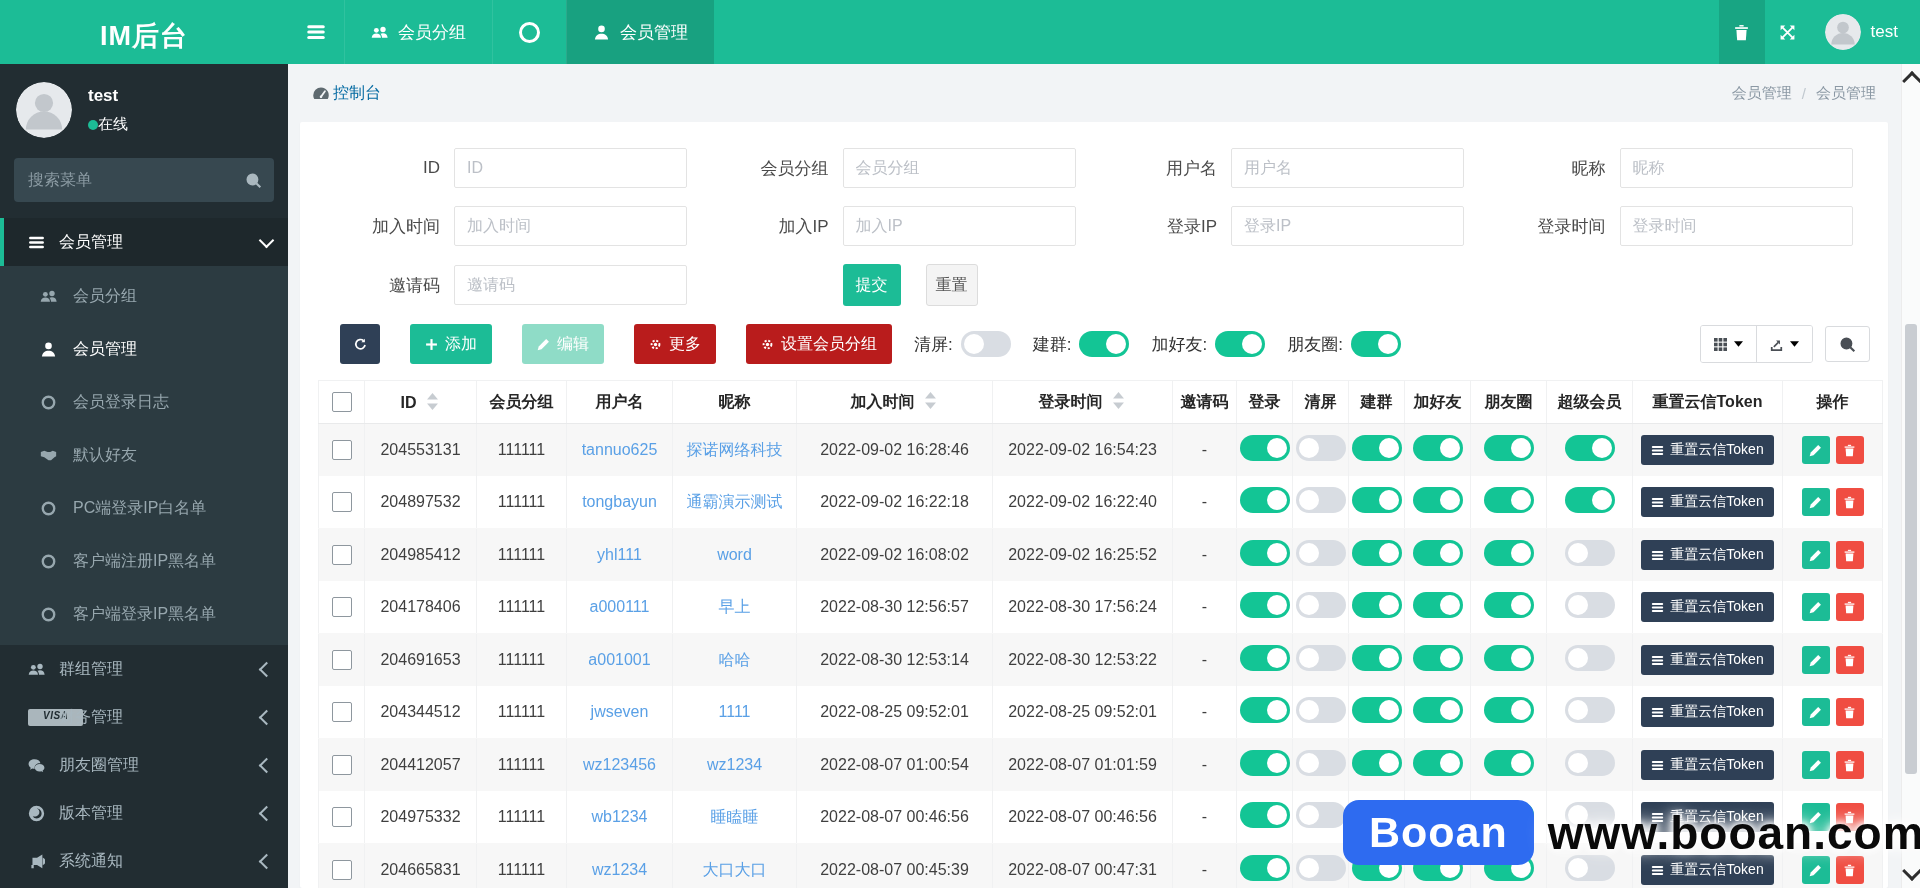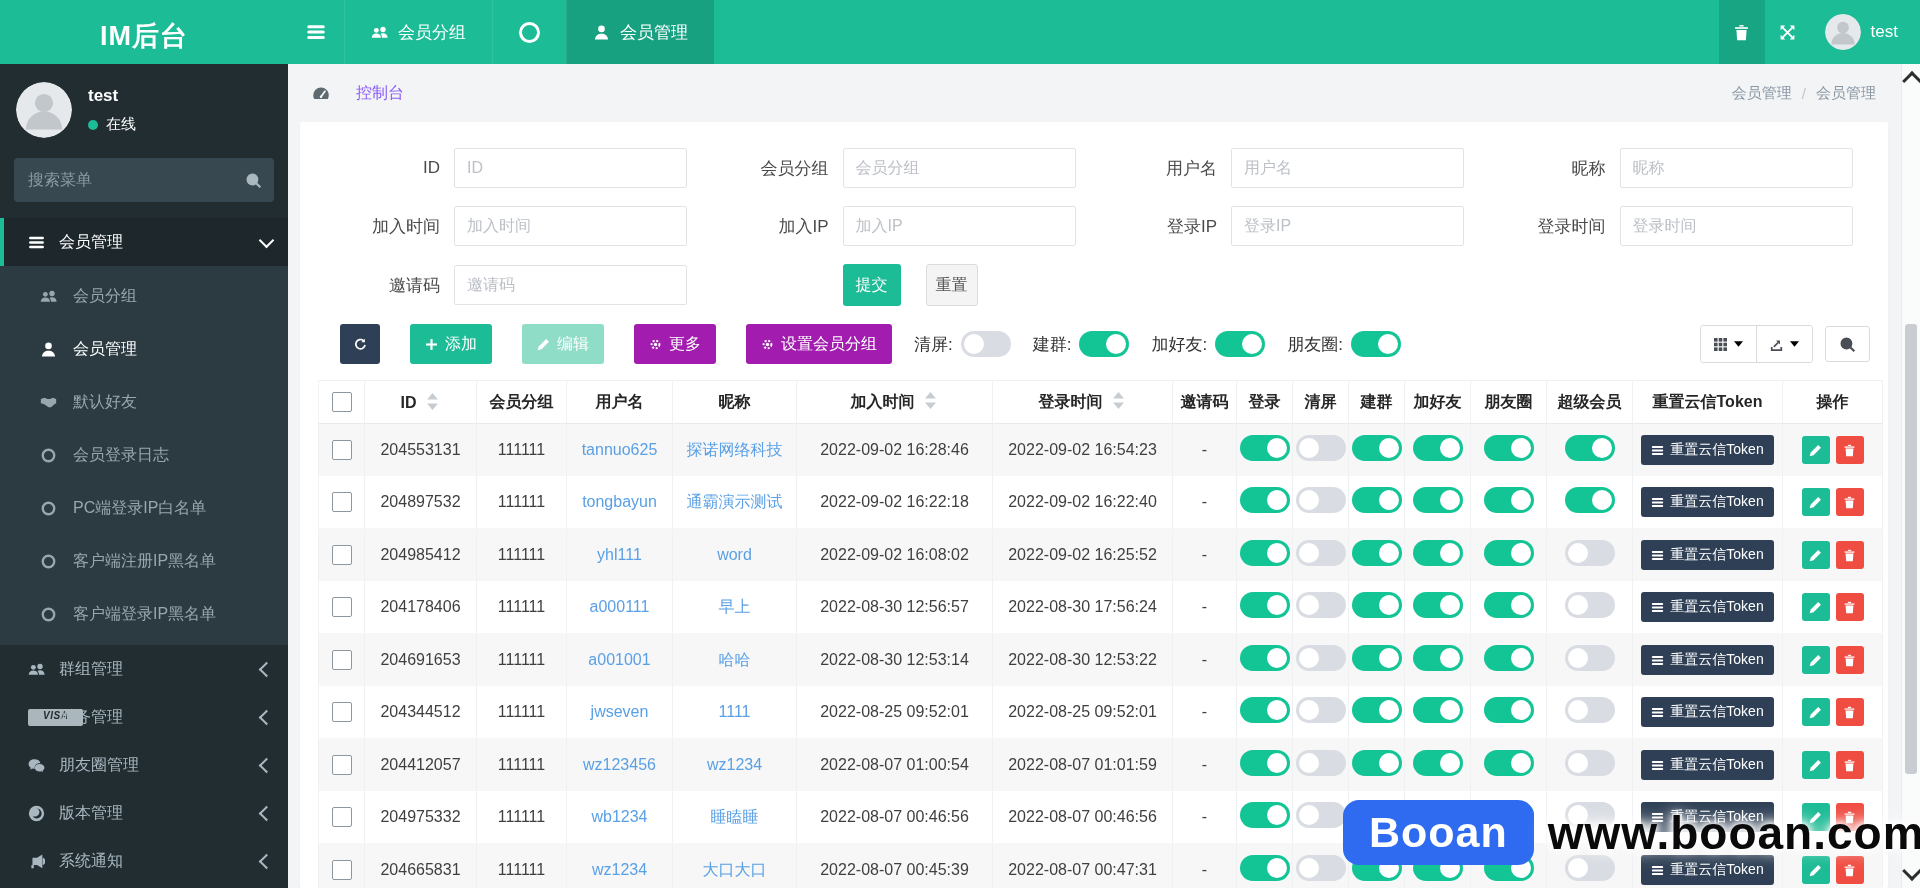--- a/index.html
+++ b/index.html
@@ -20,21 +20,21 @@
   .top-icon-btn{width:46px;height:64px;display:flex;align-items:center;justify-content:center;color:#fff;cursor:pointer;}
   .top-icon-btn.dark{background:rgba(0,0,0,.12);}
   .top-user{display:flex;align-items:center;gap:10px;padding:0 22px 0 14px;color:#fff;font-size:17px;cursor:pointer;}
   .avatar-sm{width:36px;height:36px;border-radius:50%;overflow:hidden;flex:0 0 36px;}
 
   
   .sidebar{position:absolute;left:0;top:64px;width:288px;bottom:0;background:#222d32;overflow:hidden;z-index:10;}
   .user-panel{display:flex;align-items:center;gap:16px;padding:18px 14px 8px 16px;}
   .avatar-lg{width:56px;height:56px;border-radius:50%;overflow:hidden;flex:0 0 56px;}
   .u-name{color:#fff;font-size:17px;font-weight:bold;margin-bottom:9px;}
-  .u-status{display:flex;align-items:center;gap:8px;color:#fff;font-size:15px;}
+  .u-status{display:flex;align-items:center;color:#fff;font-size:15px;}
   .dot{width:10px;height:10px;border-radius:50%;background:var(--green);display:inline-block;}
   .side-search{margin:12px 14px 16px;height:44px;background:#374850;border-radius:4px;
     display:flex;align-items:center;padding:0 12px;}
   .side-search input{flex:1;background:transparent;border:0;outline:none;color:#cfd8dc;font-size:16px;}
   .side-search input::placeholder{color:#8b9ba3;}
   .side-search .ic{color:#aab8bf;}
   .m-parent{height:48px;display:flex;align-items:center;gap:14px;padding:0 16px 0 24px;
     color:#a9b8c0;font-size:16px;border-left:4px solid transparent;cursor:pointer;}
   .m-parent.on{background:#1e282c;color:#fff;border-left-color:var(--green);}
   .m-parent .m-label{flex:1;}
@@ -44,21 +44,21 @@
   .m-sub.on{color:#fff;}
   .chev{width:9px;height:9px;border-right:2px solid currentColor;border-bottom:2px solid currentColor;display:inline-block;}
   .chev.down{transform:rotate(45deg);margin-top:-4px;}
   .chev.left{border-right:none;border-left:2px solid currentColor;transform:rotate(45deg);}
   .visa-ic{background:#aab6bc;color:#222d32;font-size:10px;font-weight:bold;font-style:italic;
     border-radius:2px;padding:2px 15px;line-height:1;letter-spacing:.5px;}
 
   
   .main{position:absolute;left:288px;top:64px;right:18px;bottom:0;}
   .crumbbar{height:58px;display:flex;align-items:center;padding:0 26px 0 24px;}
-  .crumb-left{display:flex;align-items:center;gap:26px;color:#8b5cf6;font-size:16px;}
+  .crumb-left{display:flex;align-items:center;gap:3px;color:#0369a1;font-size:16px;}
   .crumb-left .ic{color:#5f6a70;width:18px;height:16px;}
   .crumb-right{margin-left:auto;color:#8b98a4;font-size:15px;display:flex;gap:10px;align-items:center;}
   .crumb-sep{color:#c0c8cf;}
   .card{position:absolute;left:12px;top:58px;right:14px;bottom:0;background:#fff;overflow:hidden;
     border-radius:2px;box-shadow:0 1px 2px rgba(0,0,0,.04);}
 
   
   .filter{padding:26px 26px 0 8px;}
   .f-row{display:grid;grid-template-columns:repeat(4,1fr);margin-bottom:18px;}
   .f-cell{display:flex;align-items:center;}
@@ -73,21 +73,21 @@
     font-size:16px;cursor:pointer;}
 
   
   .toolbar{display:flex;align-items:center;margin:14px 18px 0;gap:8px;}
   .tb-btn{height:40px;border:0;border-radius:3px;color:#fff;font-size:16px;display:inline-flex;
     align-items:center;gap:7px;padding:0 15px;cursor:pointer;margin-left:22px;}
   .tb-btn.icononly{width:40px;justify-content:center;padding:0;}
   .tb-dark{background:var(--navy);}
   .tb-green{background:var(--green);}
   .tb-green-muted{background:#8fdcc7;}
-  .tb-gray{background:#a21caf;}
+  .tb-gray{background:#b91c1c;}
   .tg-group{display:flex;align-items:center;gap:8px;margin-left:14px;}
   .tg-label{font-size:17px;color:#333;}
   .tg{width:50px;height:26px;border-radius:13px;background:var(--tgoff);position:relative;
     display:inline-block;cursor:pointer;flex:0 0 50px;}
   .tg .knob{position:absolute;top:3px;left:3px;width:20px;height:20px;border-radius:50%;background:#fff;}
   .tg.on{background:var(--tgon);}
   .tg.on .knob{left:auto;right:3px;}
   .tb-right{margin-left:auto;display:flex;align-items:center;}
   .btn-group{display:flex;border:1px solid #d9dbde;border-radius:3px;overflow:hidden;}
   .wbtn{height:36px;background:#fff;border:0;color:#4a4f55;display:inline-flex;align-items:center;
@@ -262,33 +262,33 @@
             <span class="ic">
               <svg viewBox="0 0 16 16">
                 <circle cx="8" cy="4.6" r="3.1"></circle>
                 <path d="M1.8 14.5c.4-3.6 2.9-5.4 6.2-5.4s5.8 1.8 6.2 5.4z"></path>
               </svg>
             </span>
             <span>会员管理</span>
           </div>
           <div class="m-sub">
             <span class="ic">
+              <svg viewBox="0 0 16 16">
+                <circle cx="8" cy="8" r="5.4" fill="none" stroke="currentColor" stroke-width="2.2"></circle>
+              </svg>
+            </span>
+            <span>会员登录日志</span>
+          </div>
+          <div class="m-sub">
+            <span class="ic">
               <svg viewBox="0 0 20 14">
                 <path d="M1 3l4-1.5L9 3h3l3-1.5L19 3v5l-2 1-4 3.5h-3L5 9 1 8z"></path>
               </svg>
             </span>
             <span>默认好友</span>
-          </div>
-          <div class="m-sub">
-            <span class="ic">
-              <svg viewBox="0 0 16 16">
-                <circle cx="8" cy="8" r="5.4" fill="none" stroke="currentColor" stroke-width="2.2"></circle>
-              </svg>
-            </span>
-            <span>会员登录日志</span>
           </div>
           <div class="m-sub">
             <span class="ic">
               <svg viewBox="0 0 16 16">
                 <circle cx="8" cy="8" r="5.4" fill="none" stroke="currentColor" stroke-width="2.2"></circle>
               </svg>
             </span>
             <span>PC端登录IP白名单</span>
           </div>
           <div class="m-sub">

